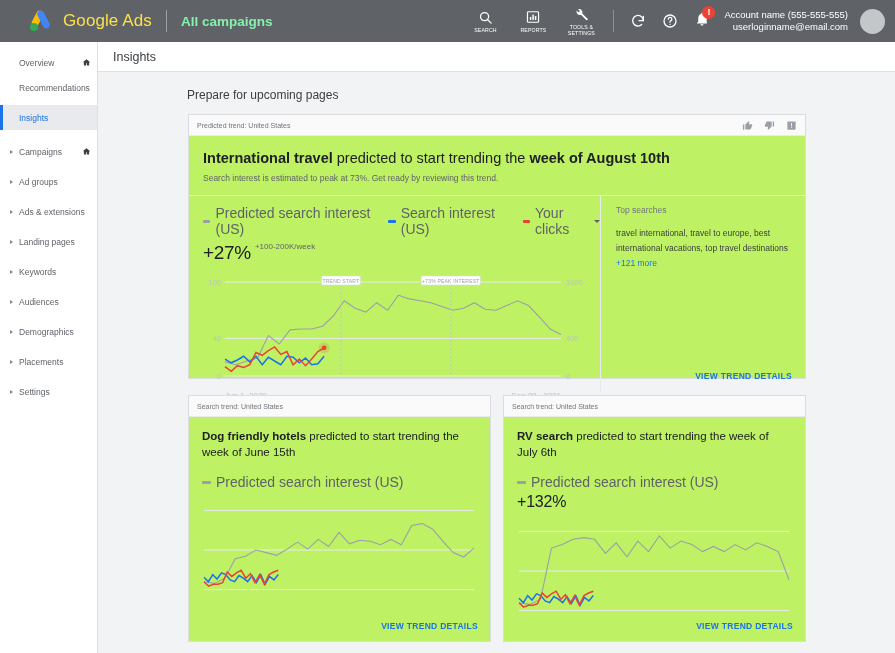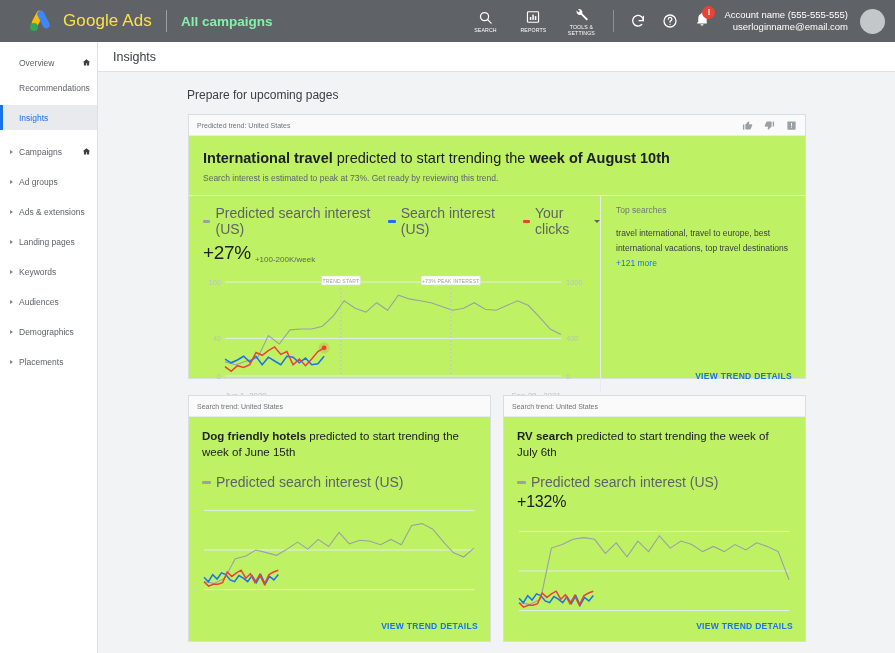--- a/index.html
+++ b/index.html
@@ -154,21 +154,21 @@
 
   .legend { display: flex; align-items: center; gap: 17px; }
   .lg { display: flex; align-items: center; font-size: 14px; color: #5f6368; }
   .lg .dash { width: 9px; height: 3px; border-radius: 1px; margin-right: 5px; }
   .lg .caret {
     width: 0; height: 0; margin-left: 6px;
     border-top: 3.4px solid #5f6368;
     border-left: 3.2px solid transparent;
     border-right: 3.2px solid transparent;
   }
-  .metric-row { display: flex; align-items: flex-end; margin-top: 5px; }
+  .metric-row { display: flex; align-items: flex-start; margin-top: 5px; }
   .metric-big { font-size: 19px; color: #202124; letter-spacing: -.3px; }
   .metric-sub { font-size: 8px; color: #5f6368; margin-left: 4px; }
 
   .chart-big { margin-top: 4px; }
 
   .panel-title { font-size: 8.5px; color: #70757a; }
   .panel-text {
     font-size: 8.5px; color: #3c4043; line-height: 15px; margin-top: 11px;
   }
   .panel-text a { color: #1a73e8; text-decoration: none; cursor: pointer; text-align: center; }
@@ -351,20 +351,24 @@
       <span class="label">Demographics</span>
     </div>
 
     <div class="nav-gap-sm"></div>
     <div class="nav-item">
       <span class="arrow"></span>
       <span class="label">Placements</span>
     </div>
 
     <div class="nav-gap-sm"></div>
+    <div class="nav-item">
+      <span class="arrow"></span>
+      <span class="label">Settings</span>
+    </div>
   </div>
 
   <div class="page-header">
     <div class="page-title">Insights</div>
   </div>
 
   <div class="content">
 
     <div class="section-title">Prepare for upcoming pages</div>
 

